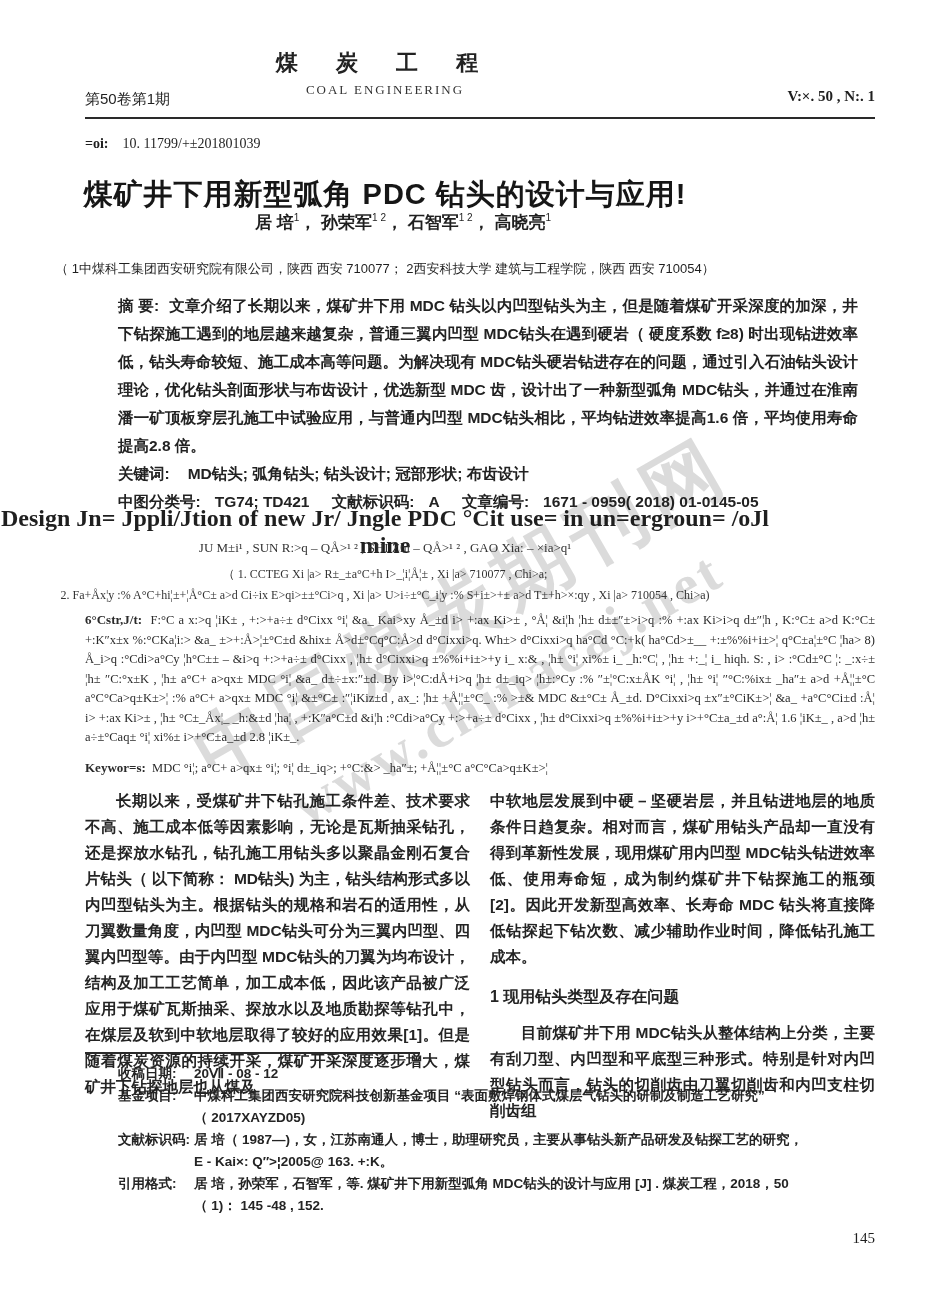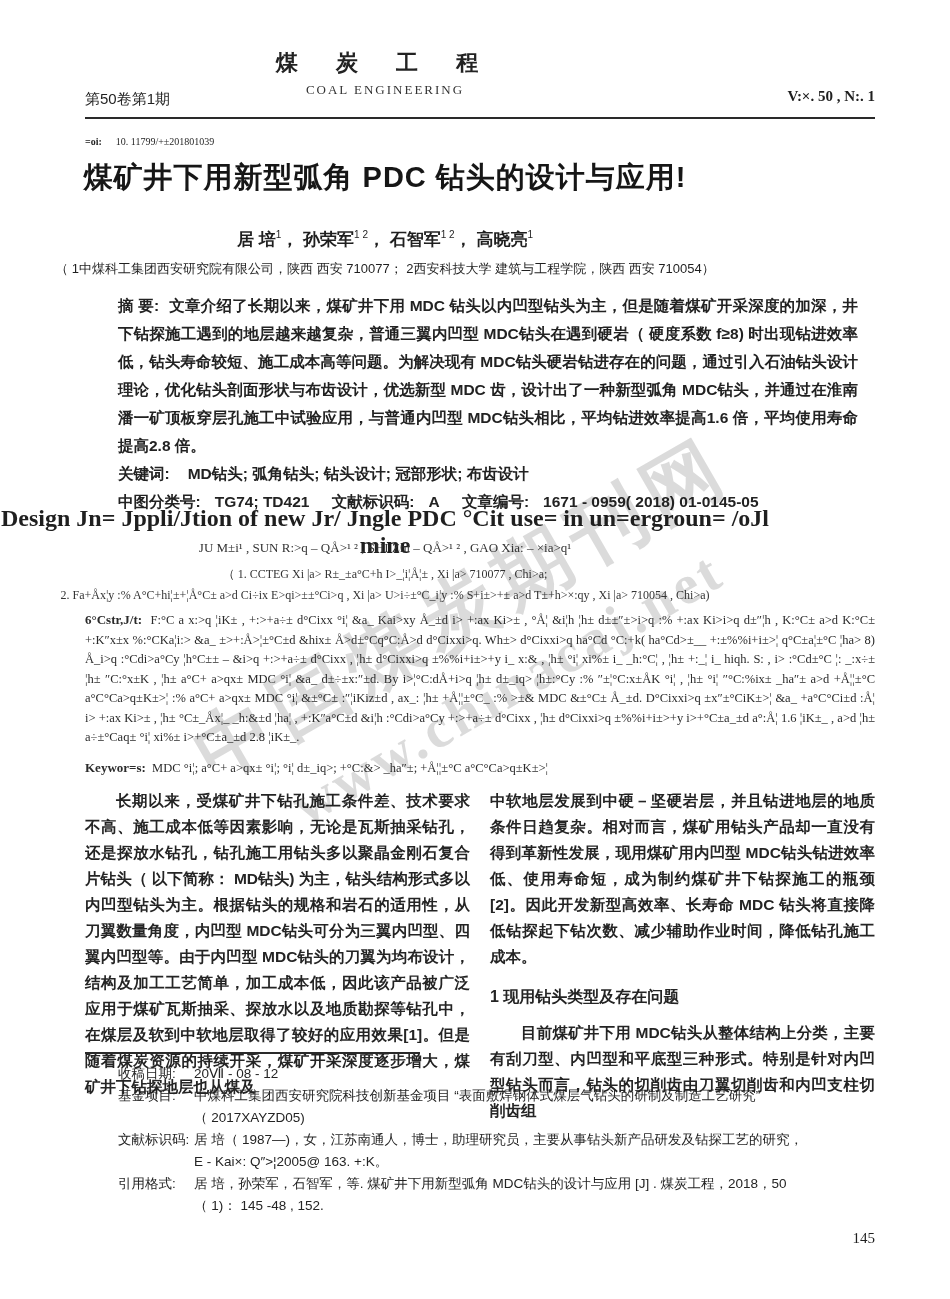--- a/index.html
+++ b/index.html
@@ -8,26 +8,26 @@
   .serif{font-family:"Liberation Serif",serif;}
   .abs{position:absolute;}
   .centered{left:0;width:770px;text-align:center;}
 
   
   .journal-cn{top:48px;font-size:22px;font-weight:bold;letter-spacing:16px;color:#222;}
   .journal-en{top:82px;font-size:13px;letter-spacing:2px;color:#333;}
   .vol-cn{top:90px;left:85px;font-size:15px;}
   .vol-en{top:88px;left:0;width:875px;text-align:right;font-size:15px;font-weight:bold;}
   .header-rule{top:117px;left:85px;width:790px;height:2px;background:#2a2a2a;}
-  .doi-line{top:136px;left:85px;font-size:10px;}
+  .doi-line{top:136px;left:85px;font-size:14px;}
   .doi-label{font-weight:bold;margin-right:14px;}
 
   
-  .art-title{top:158px;font-size:29px;font-weight:bold;letter-spacing:1px;color:#161616;}
-  .authors{top:228px;font-size:17px;font-weight:bold;}
+  .art-title{top:175px;font-size:29px;font-weight:bold;letter-spacing:1px;color:#161616;}
+  .authors{top:211px;font-size:17px;font-weight:bold;padding-left:18px;}
   .authors sup{font-size:10px;font-weight:normal;}
   .affil{top:260px;font-size:13px;}
 
   
   .cn-abstract{top:292px;left:118px;width:740px;font-size:15.5px;line-height:28px;
                text-align:justify;font-weight:bold;color:#222;}
   .cn-abstract .lbl{margin-right:10px;}
   .kw-line{margin-top:0;}
   .kw-line .lbl{margin-right:18px;}
   .clc-line .lbl{margin-right:14px;}
@@ -47,21 +47,21 @@
   .columns{top:788px;left:85px;width:790px;display:flex;gap:20px;}
   .col{width:385px;font-size:15.5px;line-height:26px;text-align:justify;
        font-weight:bold;color:#242424;}
   .col p{margin:0;}
   .indent{text-indent:2em;}
   .sec-head{font-size:16px;font-weight:bold;margin:14px 0 10px 0;text-align:left;}
 
   
   .foot-rule{top:1052px;left:85px;width:335px;height:2px;background:#2a2a2a;}
   .footnotes{top:1063px;left:118px;width:760px;font-size:13.5px;line-height:22px;
-             color:#242424;font-weight:normal;}
+             color:#242424;font-weight:bold;}
   .fn-row{display:flex;}
   .fn-label{flex:0 0 72px;white-space:nowrap;}
   .fn-text{white-space:pre-line;margin-left:4px;}
 
   .page-num{top:1230px;left:0;width:875px;text-align:right;font-size:15px;}
 
   
   .watermark{top:400px;left:70px;width:820px;height:480px;display:flex;flex-direction:column;
              align-items:center;justify-content:center;transform:rotate(-30deg);
              pointer-events:none;color:rgba(175,175,175,0.45);z-index:5;}

